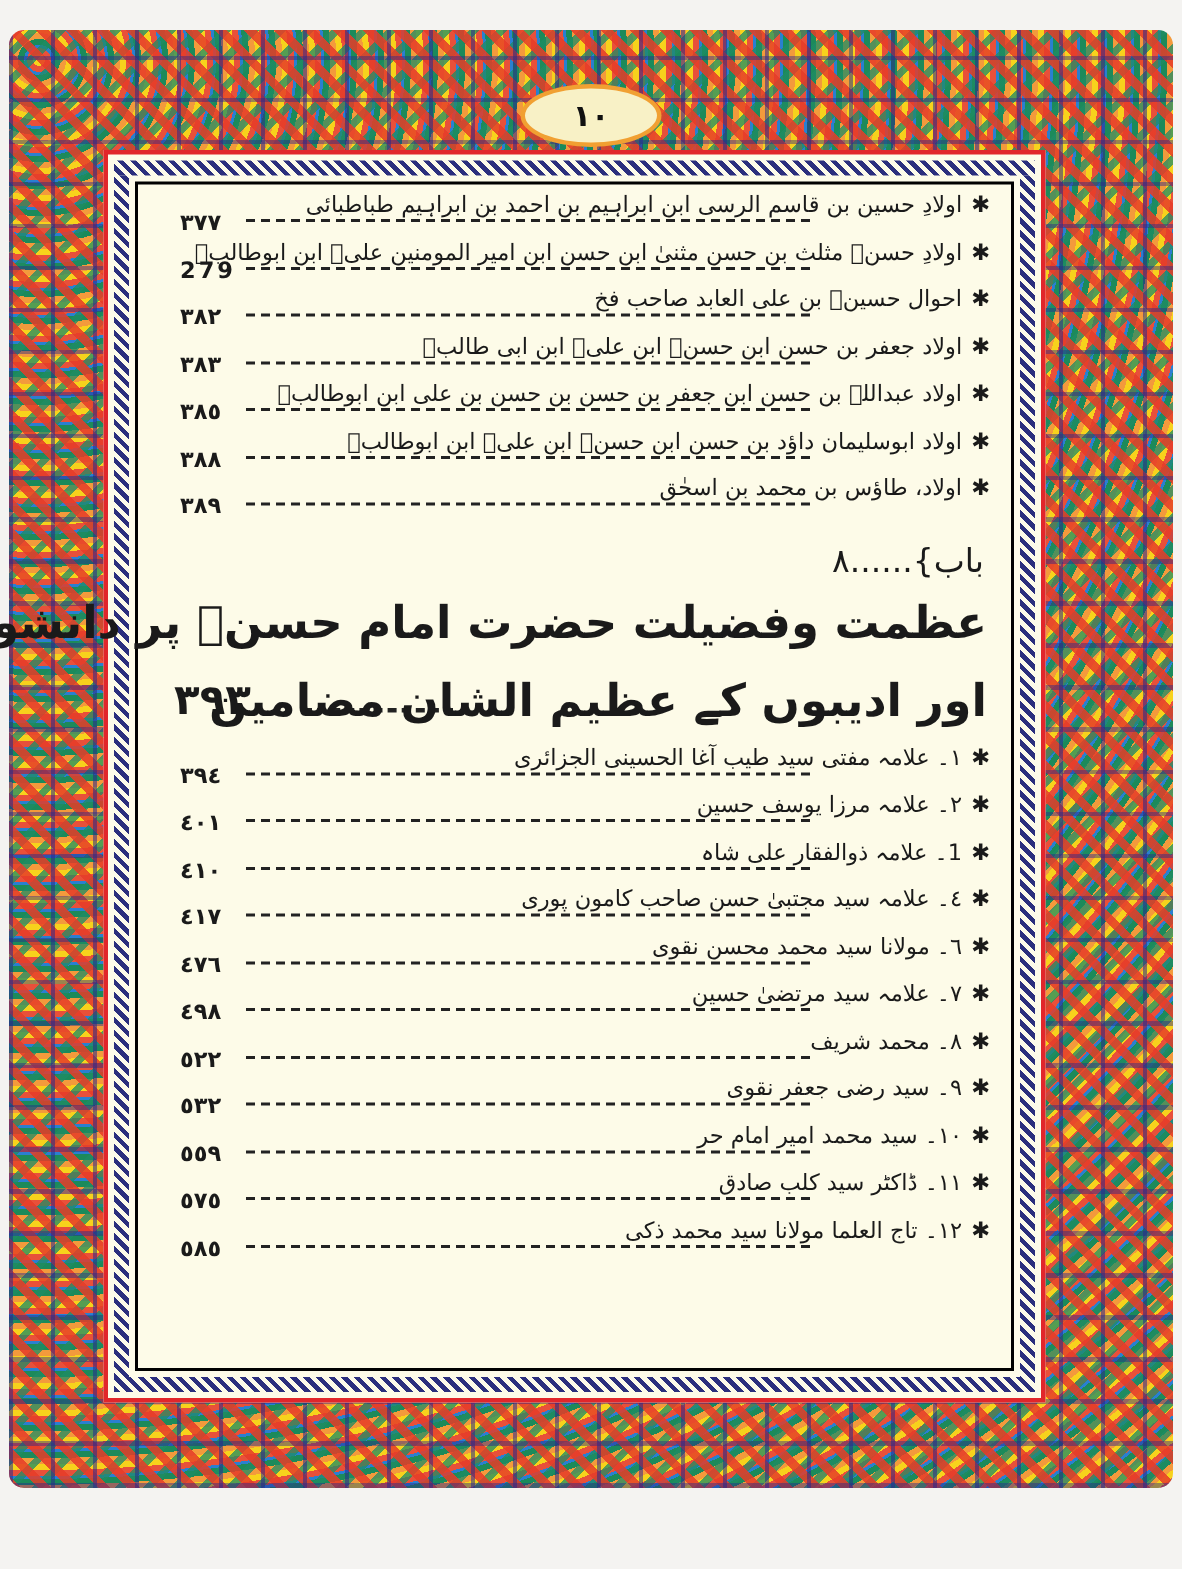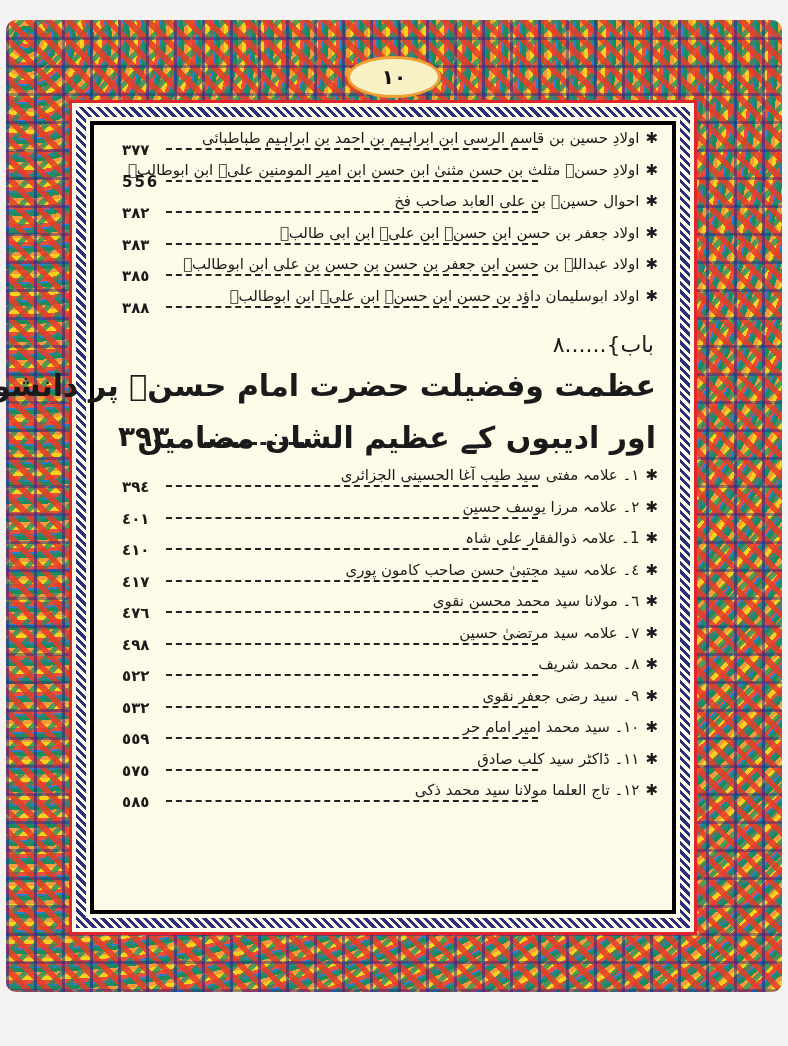--- a/index.html
+++ b/index.html
@@ -18,21 +18,21 @@
       repeating-linear-gradient(0deg, rgba(40,40,140,.45) 0 3px, transparent 3px 28px);
     border-radius:10px;}
   .page-badge{position:absolute;left:350px;top:59px;width:88px;height:36px;border-radius:50%;
     background:#f8f1c6;box-shadow:0 0 0 3px #f1a032;display:flex;align-items:center;justify-content:center;
     font:bold 20px "DejaVu Sans",sans-serif;color:#111;z-index:3;}
   .frame{position:absolute;left:69px;top:100px;width:628px;height:835px;background:#fdfbe9;
     border:3px solid #e1262b;box-sizing:border-box;z-index:2;}
   .rope{position:absolute;inset:4px;box-sizing:border-box;
     border:10px solid transparent;
     border-image:repeating-linear-gradient(45deg,#2b2f7d 0 3px,#fdfbe9 3px 6px) 10;}
-  .inner{position:absolute;left:18px;top:18px;right:18px;bottom:18px;border:4px solid #000000;background:#fdfbe8;}
+  .inner{position:absolute;left:18px;top:18px;right:18px;bottom:18px;border:2px solid #000000;background:#fdfbe8;}
   .content{position:absolute;left:20px;right:14px;top:4px;bottom:0;color:#1a1a1a;}
   .row{position:relative;height:31.5px;}
   .row .title{position:absolute;right:0;top:0;direction:rtl;font-size:15px;white-space:nowrap;}
   .row .leader{position:absolute;left:52px;right:120px;top:19px;border-top:2px dashed #222;}
   .row .pg{position:absolute;left:8px;top:12px;font-size:15px;font-weight:bold;letter-spacing:2px;text-align:right;}
   .star{margin-left:6px;}
   .chapter{position:relative;height:30px;margin-top:6px;}
   .chapter .lbl{position:absolute;right:4px;top:2px;font-size:22px;direction:rtl;margin-left:28px;}
   .heading{direction:rtl;font-size:30px;font-weight:bold;text-align:right;margin-right:2px;line-height:52px;white-space:nowrap;}
   .heading-row{position:relative;height:54px;}
@@ -57,41 +57,46 @@
 
       <div id="sec-a">
           <div class="row">
             <span class="title"><span class="star">✱</span><span>اولادِ حسین بن قاسم الرسی ابن ابراہیم بن احمد بن ابراہیم طباطبائی</span></span>
             <span class="leader"></span>
             <span class="pg">٣٧٧</span>
           </div>
           <div class="row">
             <span class="title"><span class="star">✱</span><span>اولادِ حسنؑ مثلث بن حسن مثنیٰ ابن حسن ابن امیر المومنین علیؑ ابن ابوطالبؑ</span></span>
             <span class="leader"></span>
-            <span class="pg">556</span>
+            <span class="pg">279</span>
           </div>
           <div class="row">
             <span class="title"><span class="star">✱</span><span>احوال حسینؑ بن علی العابد صاحب فخ</span></span>
             <span class="leader"></span>
             <span class="pg">٣٨٢</span>
           </div>
           <div class="row">
             <span class="title"><span class="star">✱</span><span>اولاد جعفر بن حسن ابن حسنؑ ابن علیؑ ابن ابی طالبؑ</span></span>
             <span class="leader"></span>
             <span class="pg">٣٨٣</span>
           </div>
           <div class="row">
             <span class="title"><span class="star">✱</span><span>اولاد عبداللہ بن حسن ابن جعفر بن حسن بن حسن بن علی ابن ابوطالبؑ</span></span>
             <span class="leader"></span>
             <span class="pg">٣٨٥</span>
           </div>
           <div class="row">
             <span class="title"><span class="star">✱</span><span>اولاد ابوسلیمان داؤد بن حسن ابن حسنؑ ابن علیؑ ابن ابوطالبؑ</span></span>
             <span class="leader"></span>
             <span class="pg">٣٨٨</span>
+          </div>
+          <div class="row">
+            <span class="title"><span class="star">✱</span><span>اولاد، طاؤس بن محمد بن اسحٰق</span></span>
+            <span class="leader"></span>
+            <span class="pg">٣٨٩</span>
           </div>
         </div>
 
       <div class="gap"></div>
       <div class="chapter">
         <span class="lbl">باب}......٨</span>
       </div>
       <div class="heading">عظمت وفضیلت حضرت امام حسنؑ پر دانشوروں عالموں</div>
       <div class="heading-row">
         <span class="hp">٣٩٣</span>

